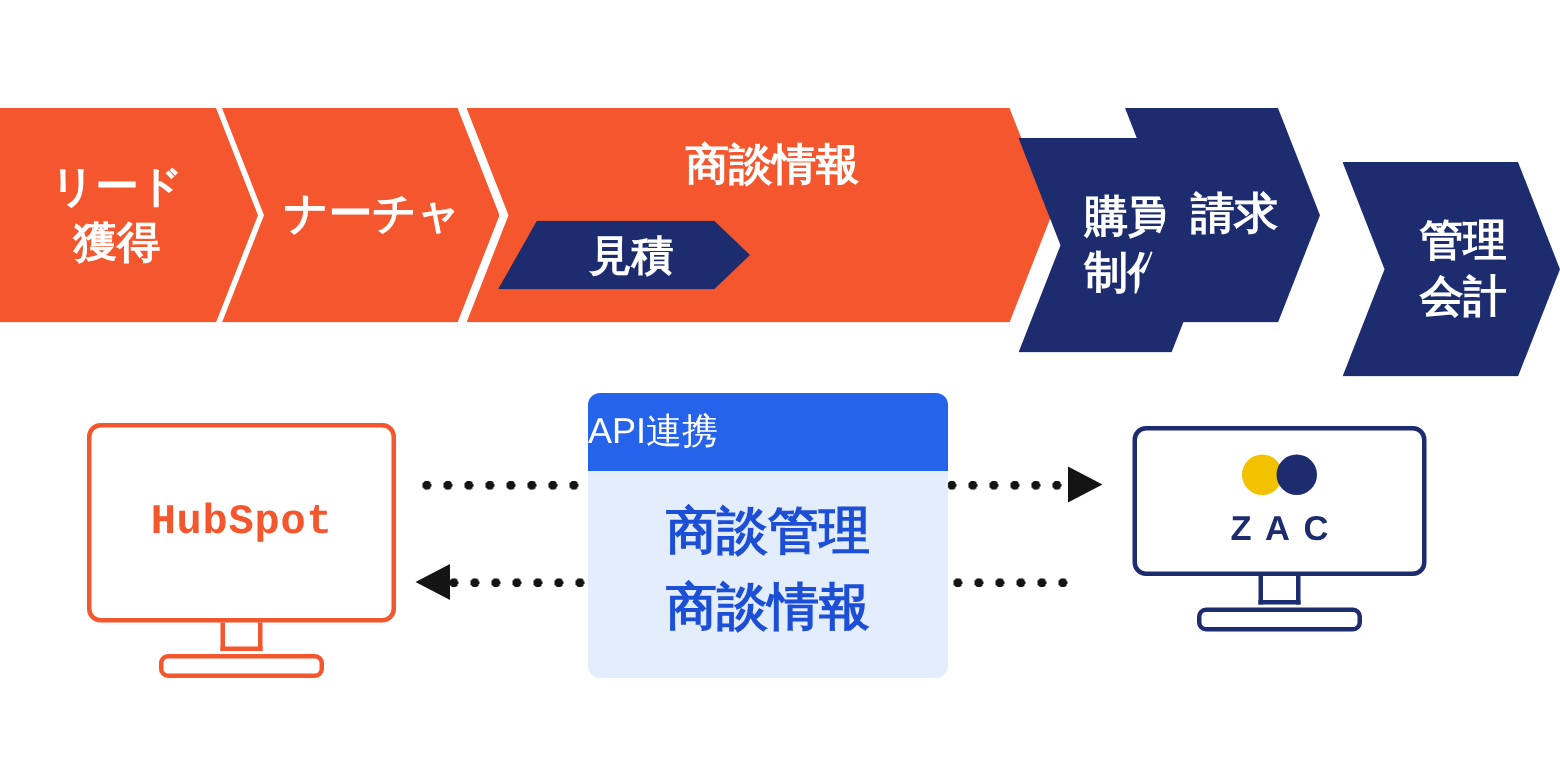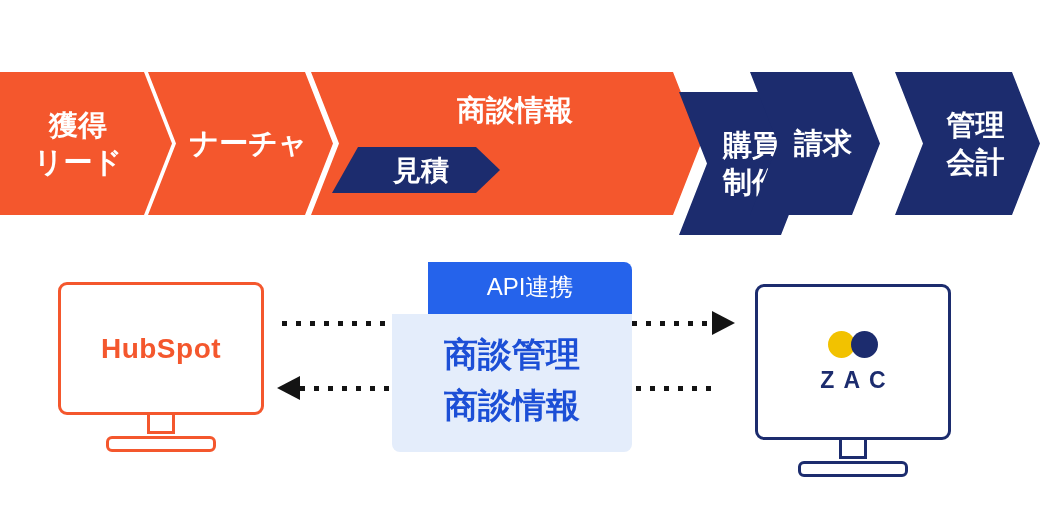--- a/index.html
+++ b/index.html
@@ -26,21 +26,21 @@
   }
   .orange{background:var(--orange);}
   .navy{background:var(--navy);}
   .mid{clip-path:polygon(0 0,calc(100% - 28px) 0,100% 50%,calc(100% - 28px) 100%,0 100%,28px 50%);padding-left:16px;}
   .first{clip-path:polygon(0 0,calc(100% - 28px) 0,100% 50%,calc(100% - 28px) 100%,0 100%);padding-right:16px;}
   .c1{left:0;width:172px;}
   .c2{left:148px;width:185px;justify-content:center;}
   .c3{left:311px;width:390px;display:block;padding:0;}
   .c4{left:679px;width:130px;margin-top:20px;}
   .c5{left:750px;width:130px;}
-  .c6{left:895px;width:145px;}
+  .c6{left:895px;width:145px;margin-top:36px;}
   .ln{display:block;}
   .group-lbl{
     position:absolute;top:20px;left:34px;right:16px;
     text-align:center;font-size:29px;font-weight:700;color:#fff;
   }
   .sub{
     position:absolute;top:75px;height:46px;
     display:flex;align-items:center;justify-content:center;
     background:var(--navy);color:#fff;font-size:28px;font-weight:700;
     box-sizing:border-box;
@@ -55,54 +55,54 @@
     background-size:14px 7px;background-repeat:repeat-x;
   }
   .line-top{left:281px;top:320px;width:432px;}
   .line-bottom{left:299px;top:385px;width:419px;}
   .arrowhead{position:absolute;width:0;height:0;z-index:1;}
   .ah-right{left:712px;top:311px;border-left:23px solid var(--arrow);border-top:12.5px solid transparent;border-bottom:12.5px solid transparent;}
   .ah-left{left:277px;top:376px;border-right:23px solid var(--arrow);border-top:12.5px solid transparent;border-bottom:12.5px solid transparent;}
 
   
   .api-box{position:absolute;left:392px;top:262px;width:240px;border-radius:8px;overflow:hidden;z-index:3;}
-  .api-head{background:var(--blue);color:#fff;font-size:24px;text-align:center;padding:9px 0 11px;margin-left:36px;}
+  .api-head{background:var(--blue);color:#fff;font-size:24px;padding:9px 0 11px;}
   .api-body{background:var(--blue-light);color:var(--blue-text);font-weight:700;font-size:34px;text-align:center;padding:15px 0 21px;line-height:1.5;}
 
   
   .monitor{position:absolute;z-index:2;}
   .screen{
     border:3px solid;border-radius:9px;background:#fff;box-sizing:border-box;
     display:flex;flex-direction:column;align-items:center;justify-content:center;
   }
-  .m-hubspot{left:58px;top:282px;width:206px;}
+  .m-hubspot{left:58px;top:282px;width:206px;font-family:Liberation Mono, monospace;}
   .m-hubspot .screen{height:133px;border-color:var(--orange);}
   .hub-label{color:var(--orange);font-size:28px;font-weight:700;letter-spacing:.5px;}
   .m-zac{left:755px;top:284px;width:196px;}
-  .m-zac .screen{height:156px;border-color:var(--navy);gap:9px;}
+  .m-zac .screen{height:100px;border-color:var(--navy);gap:9px;}
   .zac-logo{display:flex;align-items:center;}
   .dot{width:27px;height:27px;border-radius:50%;}
   .dot-y{background:var(--yellow);}
   .dot-n{background:var(--navy);margin-left:-4px;}
   .zac-label{color:var(--navy);font-size:23px;font-weight:700;letter-spacing:9px;padding-left:9px;}
   .neck{width:22px;height:16px;border:3px solid;border-top:none;margin:0 auto;box-sizing:content-box;}
   .base{width:104px;height:10px;border:3px solid;border-radius:6px;margin:2px auto 0;box-sizing:content-box;}
   .m-hubspot .neck,.m-hubspot .base{border-color:var(--orange);}
   .m-zac .neck,.m-zac .base{border-color:var(--navy);}
 </style>
 </head>
 <body>
 
 <div class="canvas">
 
   <div>
     <div class="chev orange first c1">
       <div>
+        <span class="ln">リード</span>
         <span class="ln">獲得</span>
-        <span class="ln">リード</span>
       </div>
     </div>
 
     <div class="chev orange mid c2">
       <div>
         <span class="ln">ナーチャ</span>
       </div>
     </div>
 
     <div class="chev orange mid c3">

